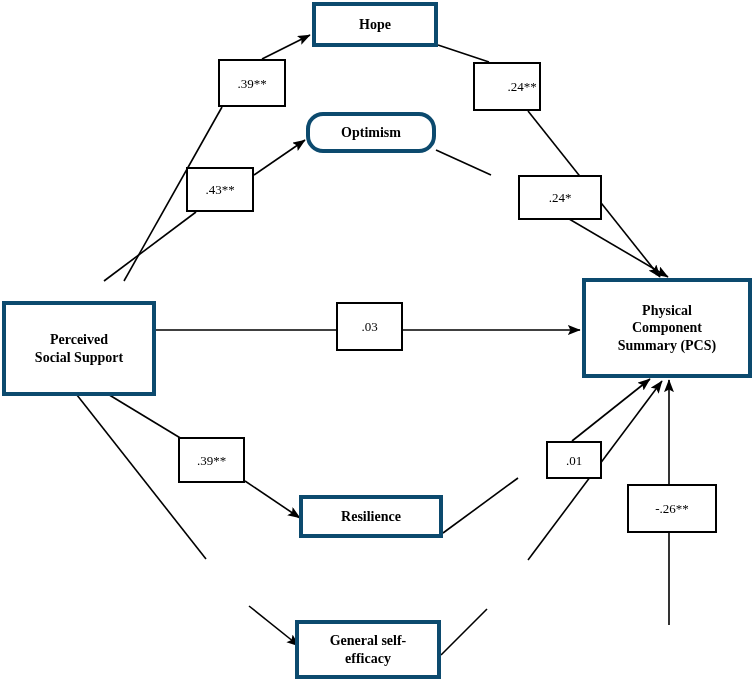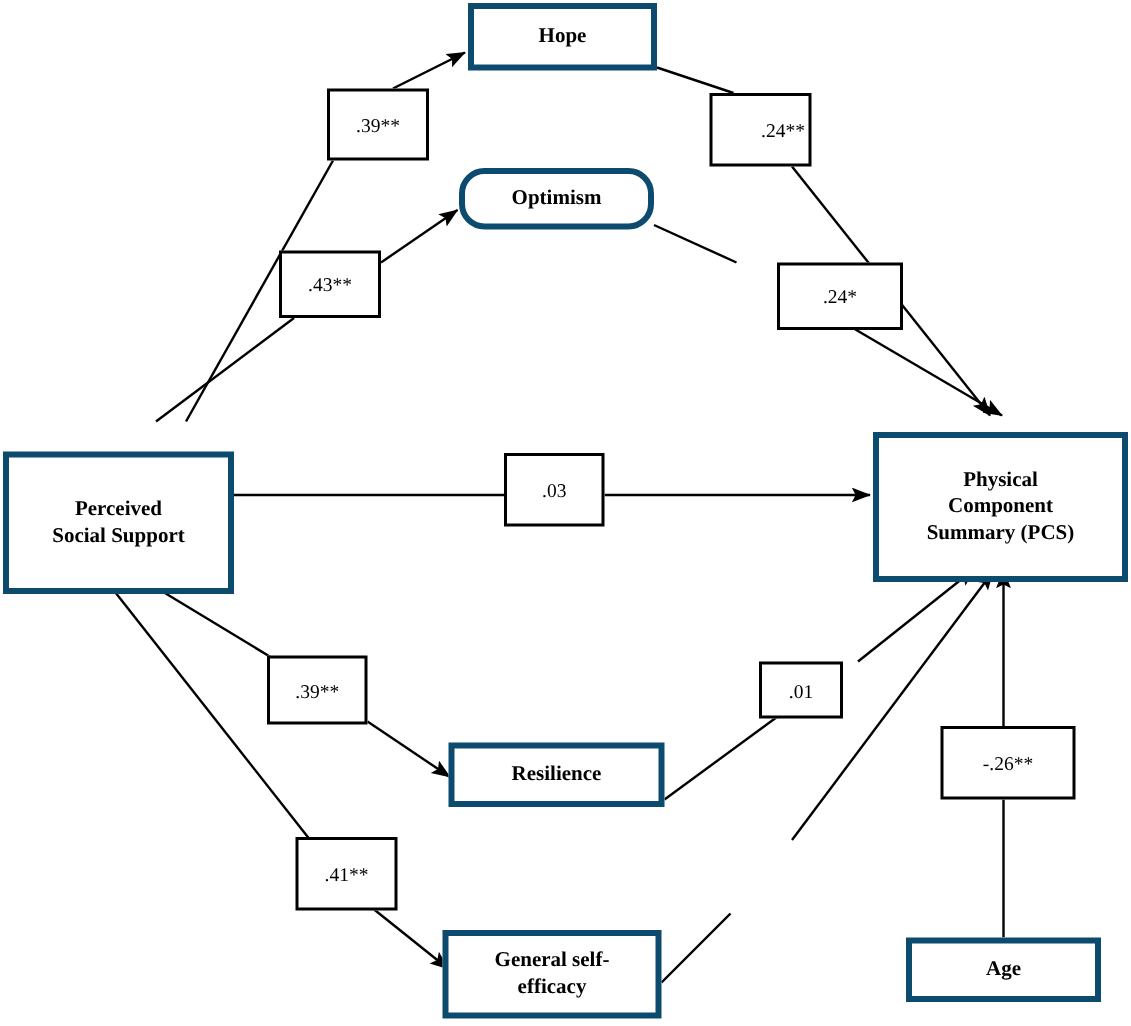--- a/index.html
+++ b/index.html
@@ -99,38 +99,35 @@
 
   <div class="node" style="left: 306px; top: 112px; width: 130px; height: 41px; border-radius: 17px;">
     <span class="node-label">Optimism</span>
   </div>
 
   <div class="node" style="left: 2px; top: 281px; width: 154px; height: 95px; margin-top: 20px;">
     <span class="node-label">Perceived
 Social Support</span>
   </div>
 
-  <div class="node" style="left: 582px; top: 288px; width: 170px; height: 100px;">
+  <div class="node" style="left: 582px; top: 278px; width: 170px; height: 100px;">
     <span class="node-label">Physical
 Component
 Summary (PCS)</span>
   </div>
 
   <div class="node" style="left: 295px; top: 620px; width: 146px; height: 59px;">
     <span class="node-label">General self-
 efficacy</span>
   </div>
 
   <div class="node" style="left: 299px; top: 495px; width: 144px; height: 43px;">
     <span class="node-label">Resilience</span>
   </div>
 
-  <div class="node" style="left: 604px; top: 625px; width: 130px; height: 43px;">
-    <span class="node-label">Age</span>
-  </div>
 
   <div class="coef" style="left: 218px; top: 59px; width: 68px; height: 48px;">
     <span>.39**</span>
   </div>
 
   <div class="coef" style="left: 186px; top: 167px; width: 68px; height: 45px;">
     <span>.43**</span>
   </div>
 
   <div class="coef" style="left: 473px; top: 62px; width: 68px; height: 49px; padding-left: 30px;">
@@ -142,26 +139,23 @@
   </div>
 
   <div class="coef" style="left: 336px; top: 302px; width: 67px; height: 49px;">
     <span>.03</span>
   </div>
 
   <div class="coef" style="left: 178px; top: 437px; width: 67px; height: 46px;">
     <span>.39**</span>
   </div>
 
-  <div class="coef" style="left: 506px; top: 441px; width: 56px; height: 38px;">
+  <div class="coef" style="left: 546px; top: 441px; width: 56px; height: 38px;">
     <span>.01</span>
   </div>
 
-  <div class="coef" style="left: 197px; top: 558px; width: 68px; height: 49px;">
-    <span>.41**</span>
-  </div>
 
 
   <div class="coef" style="left: 627px; top: 484px; width: 90px; height: 49px;">
     <span>-.26**</span>
   </div>
 
 </div>
 
 </body></html>

